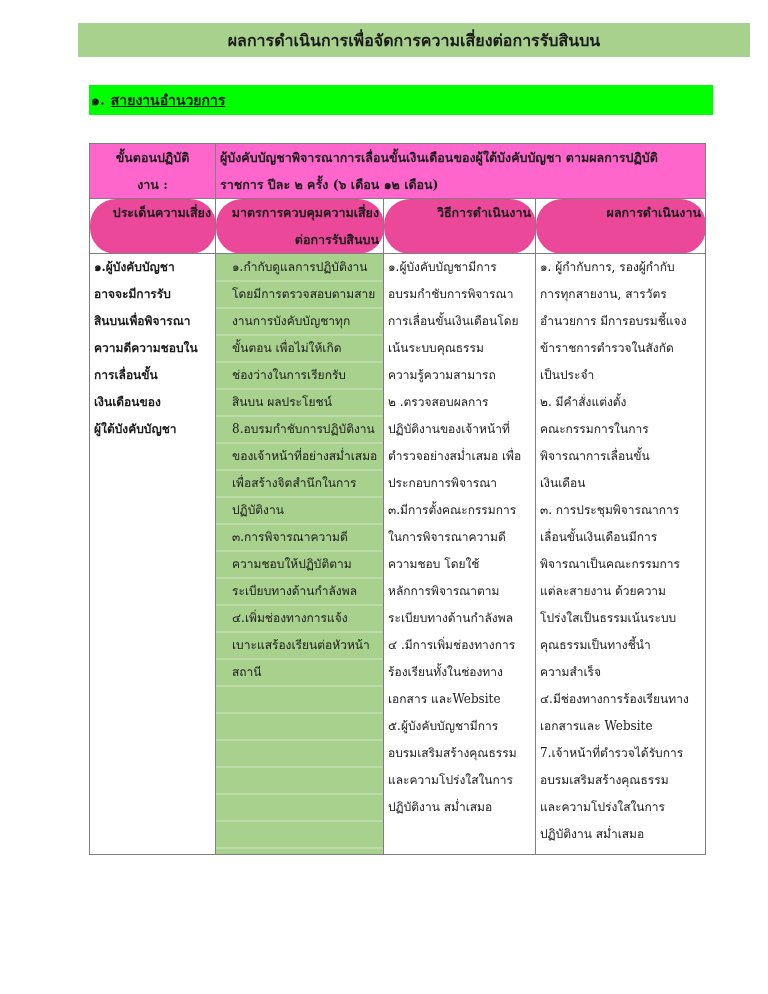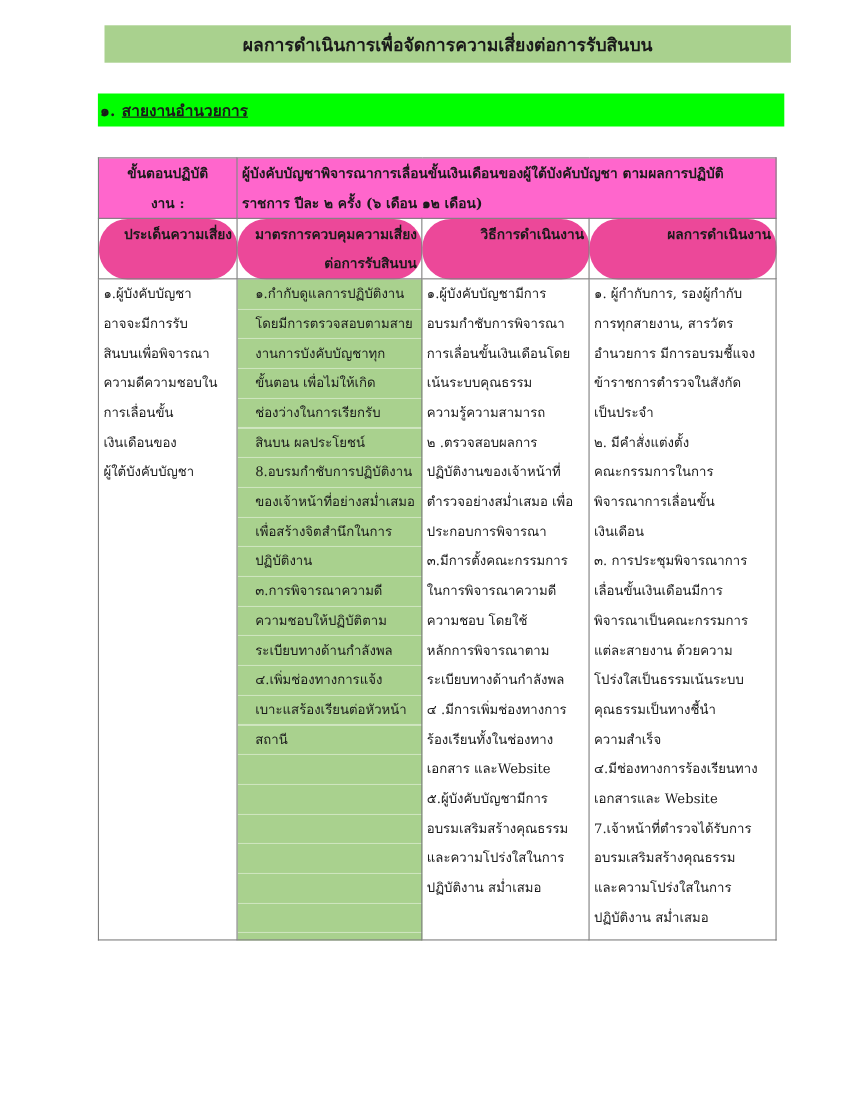--- a/index.html
+++ b/index.html
@@ -1,37 +1,37 @@
 <!DOCTYPE html>
 <html><head>
 <meta charset="utf-8">
 <style>
   html, body { margin: 0; padding: 0; background: #ffffff; }
   body { width: 768px; height: 994px; position: relative; overflow: hidden;
          font-family: "DejaVu Serif", "Liberation Serif", serif; color: #1a1a1a; }
-  .title-bar { position: absolute; left: 95px; top: 23px; width: 624px; height: 34px;
+  .title-bar { position: absolute; left: 78px; top: 23px; width: 672px; height: 34px;
                background: #a9d18e; display: flex; align-items: center; justify-content: center;
                font-size: 16px; font-weight: bold; }
   .section-bar { position: absolute; left: 89px; top: 85px; width: 624px; height: 30px;
                  background: #00ff00; display: flex; align-items: center;
                  font-size: 14px; font-weight: bold; }
   .section-bar .num { margin-left: 2px; margin-right: 6px; }
   .section-bar .name { text-decoration: underline; }
 
   table.risk { position: absolute; left: 89px; top: 143px; width: 616px;
                border-collapse: collapse; table-layout: fixed; }
   table.risk td { border: 1px solid #7f7f7f; vertical-align: top; padding: 0 4px; }
   .r-step td { background: #ff66cc; font-weight: bold; font-size: 12.5px; line-height: 27px; }
   .r-step .step-label { text-align: center; padding: 0 16px; }
   .r-head td { background: #ec4899; font-weight: bold; font-size: 12.5px; text-align: right;
                line-height: 27px; border-radius: 26px; }
   .r-body td { font-size: 12px; line-height: 27px; height: 600px; }
   .r-body td.measures { background: #a9d18e;
      background-image: repeating-linear-gradient(to bottom, transparent 0, transparent 26px, rgba(255,255,255,0.45) 26px, rgba(255,255,255,0.45) 27px); padding-left: 16px; }
-  .r-body td.col1 { font-weight: normal; }
+  .r-body td.col1 { font-weight: bold; }
   .line { display: block; white-space: nowrap; overflow: hidden; }
 </style>
 </head>
 <body>
 
 <div class="title-bar">
   <span>ผลการดำเนินการเพื่อจัดการความเสี่ยงต่อการรับสินบน</span>
 </div>
 
 <div class="section-bar">

